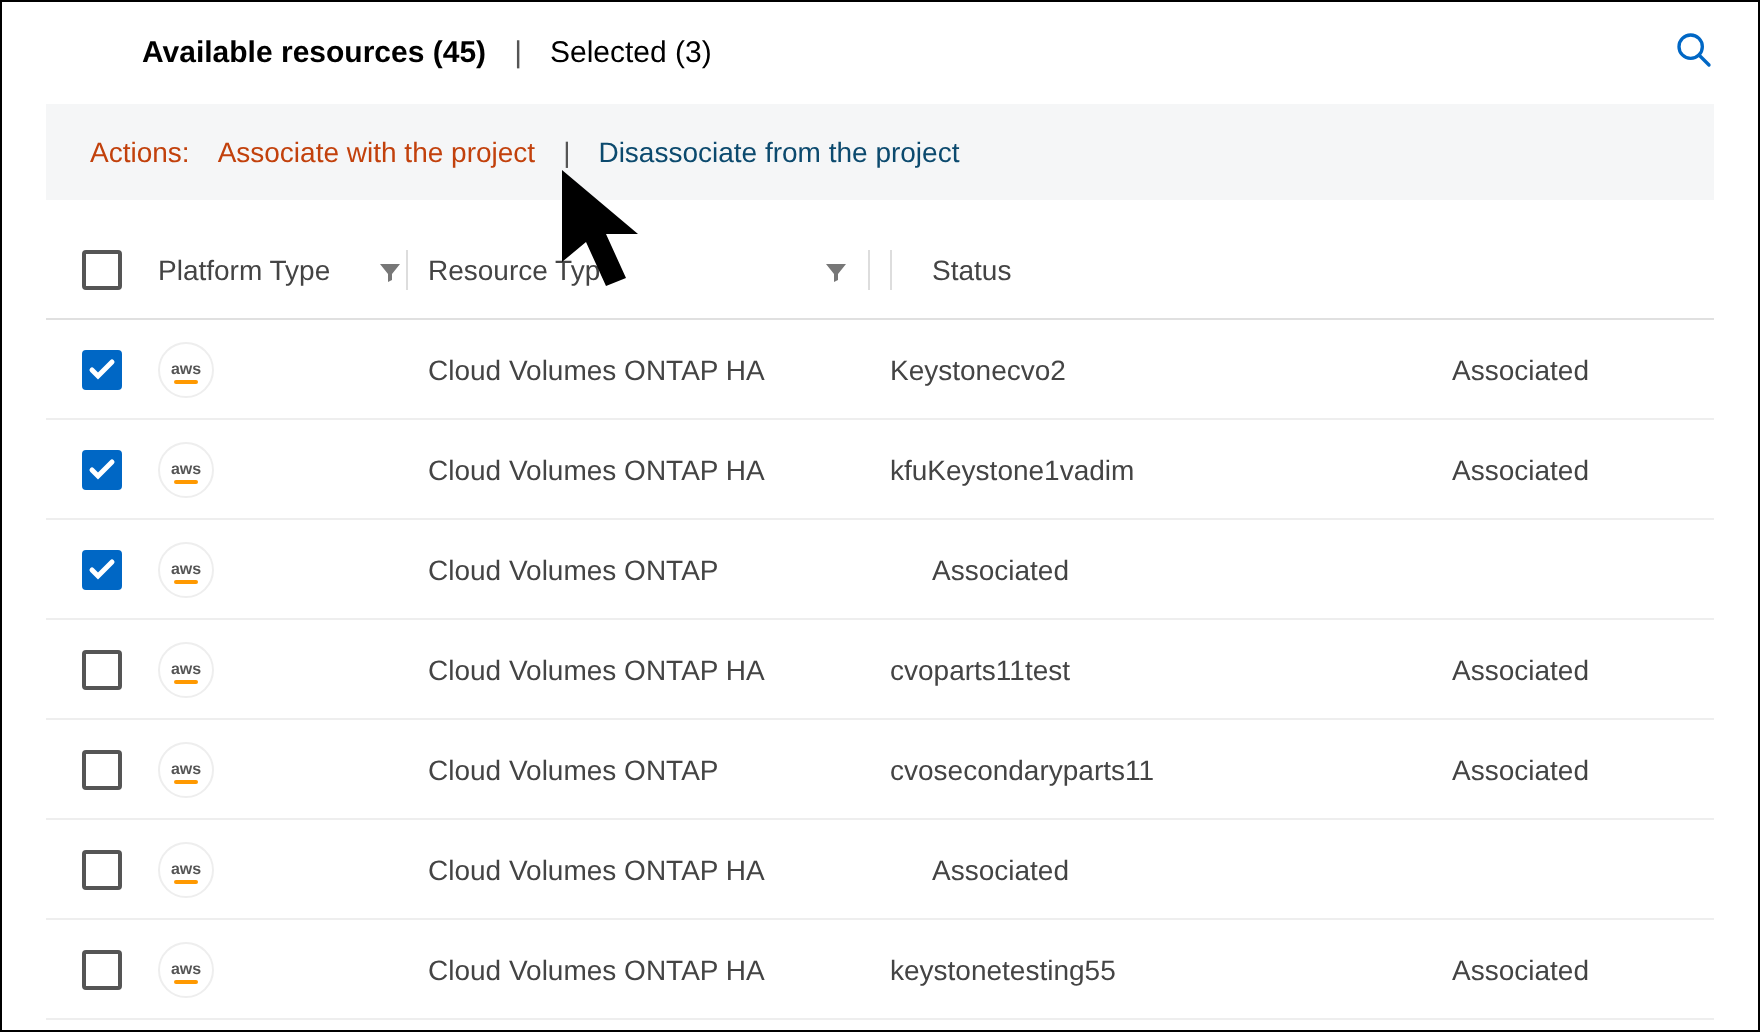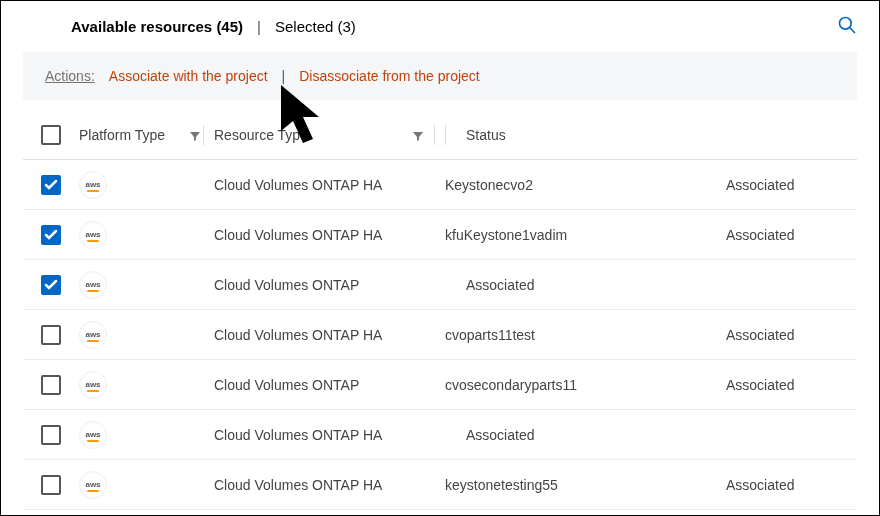--- a/index.html
+++ b/index.html
@@ -34,23 +34,23 @@
   .search-icon { color: #0067c5; }
   .actions-bar {
     margin: 4px 22px 0 22px;
     background: #f5f6f7;
     padding: 16px 22px;
     display: flex;
     align-items: center;
     gap: 14px;
     font-size: 14px;
   }
-  .actions-label { color: #737373; text-decoration: underline; }
+  .actions-label { color: #c2410c; }
   .assoc { color: #c2410c; }
-  .disassoc { color: #c2410c; cursor: pointer; }
+  .disassoc { color: #0c4a6e; cursor: pointer; }
   .table-wrap {
     margin: 10px 22px 0 22px;
   }
   .table-header, .row {
     display: flex;
     align-items: center;
     min-height: 50px;
   }
   .table-header {
     border-bottom: 1px solid #e0e0e0;

